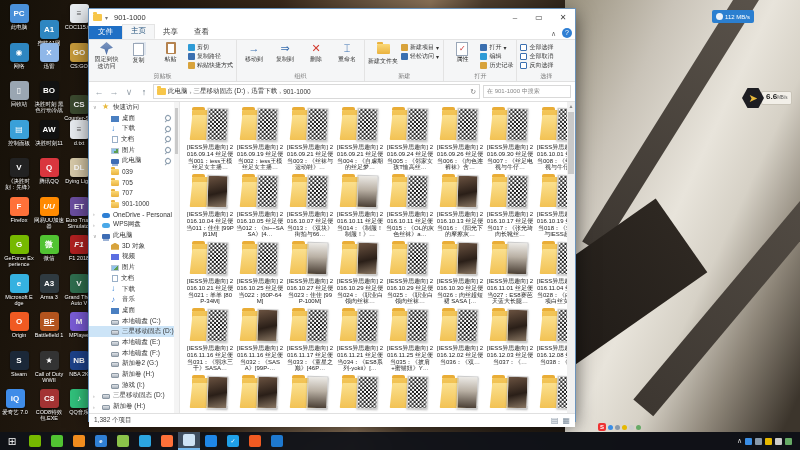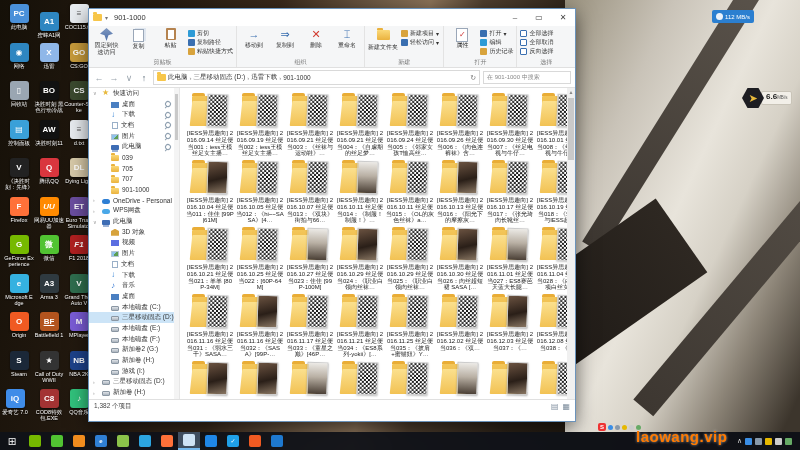--- a/index.html
+++ b/index.html
@@ -150,21 +150,21 @@
   <div class="bg-right"></div>
   <div class="beam beam1"></div>
   <div class="beam beam2"></div>
   <div class="beam beam3"></div>
 
   <div>
       <div class="dicon" style="left: 4px; top: 4px;">
         <div class="dglyph" style="background: rgb(74, 144, 217);">PC</div>
         <div class="dlabel">此电脑</div>
       </div>
-      <div class="dicon" style="left: 34px; top: 12px;">
+      <div class="dicon" style="left: 34px; top: 20px;">
         <div class="dglyph" style="background: rgb(46, 134, 193);">A1</div>
         <div class="dlabel">蜜蜂A1网</div>
       </div>
       <div class="dicon" style="left: 64px; top: 4px;">
         <div class="dglyph" style="background: rgb(232, 236, 240); color: rgb(85, 85, 85);">≡</div>
         <div class="dlabel">COC115.txt</div>
       </div>
       <div class="dicon" style="left: 4px; top: 42.5px;">
         <div class="dglyph" style="background: rgb(46, 134, 193);">◉</div>
         <div class="dlabel">网络</div>
@@ -179,21 +179,21 @@
       </div>
       <div class="dicon" style="left: 4px; top: 81px;">
         <div class="dglyph" style="background: rgb(154, 166, 178);">▯</div>
         <div class="dlabel">回收站</div>
       </div>
       <div class="dicon" style="left: 34px; top: 81px;">
         <div class="dglyph" style="background: rgb(17, 17, 17);">BO</div>
         <div class="dlabel">决胜时刻 黑色行动冷战</div>
       </div>
       <div class="dicon" style="left: 64px; top: 81px;">
-        <div class="dglyph" style="background: rgb(59, 74, 47);">CS</div>
+        <div class="dglyph" style="background: rgb(59, 74, 47); margin-top: 14px;">CS</div>
         <div class="dlabel">Counter-Strike</div>
       </div>
       <div class="dicon" style="left: 4px; top: 119.5px;">
         <div class="dglyph" style="background: rgb(58, 160, 216);">▤</div>
         <div class="dlabel">控制面板</div>
       </div>
       <div class="dicon" style="left: 34px; top: 119.5px;">
         <div class="dglyph" style="background: rgb(17, 17, 17);">AW</div>
         <div class="dlabel">决胜时刻11</div>
       </div>
@@ -294,20 +294,29 @@
         <span class="qat-chev">▾</span>
       </div>
       <span class="t-title">901-1000</span>
       <div class="winbtns">
         <span class="wb">–</span>
         <span class="wb">▭</span>
         <span class="wb">✕</span>
       </div>
     </div>
 
+    <div class="tabrow">
+      <span class="tab-file">文件</span>
+      <span class="tab active">主页</span>
+      <span class="tab">共享</span>
+      <span class="tab">查看</span>
+      <span class="tabspace"></span>
+      <span class="chevup">∧</span>
+      <span class="helpbtn">?</span>
+    </div>
 
     <div class="ribbon">
       <div class="rgroup" style="width:148px">
         <div class="bigbtn">
           <div class="bico i-pin"></div>
           <div class="blab">固定到快速访问</div>
         </div>
         <div class="bigbtn">
           <div class="bico">
               <div class="i-copy"></div>
@@ -1020,21 +1029,20 @@
     </div>
   </div>
   <div class="brandrow">
     <span class="brand-s">S</span>
   <span class="branddot" style="background: rgb(58, 142, 230);"></span>
       <span class="branddot" style="background: rgb(136, 153, 170);"></span>
       <span class="branddot" style="background: rgb(230, 184, 0);"></span>
       <span class="branddot" style="background: rgb(204, 204, 204);"></span>
       <span class="branddot" style="background: rgb(102, 170, 102);"></span>
     </div>
-  <div class="watermark">laowang.vip</div>
 
   <div id="taskbar">
     <div class="tb-start">⊞</div>
     <div style="display:flex;">
         <div class="tb-app">
           <div class="ag" style="background: rgb(118, 185, 0);"></div>
         </div>
         <div class="tb-app">
           <div class="ag" style="background: rgb(81, 195, 50);"></div>
         </div>

